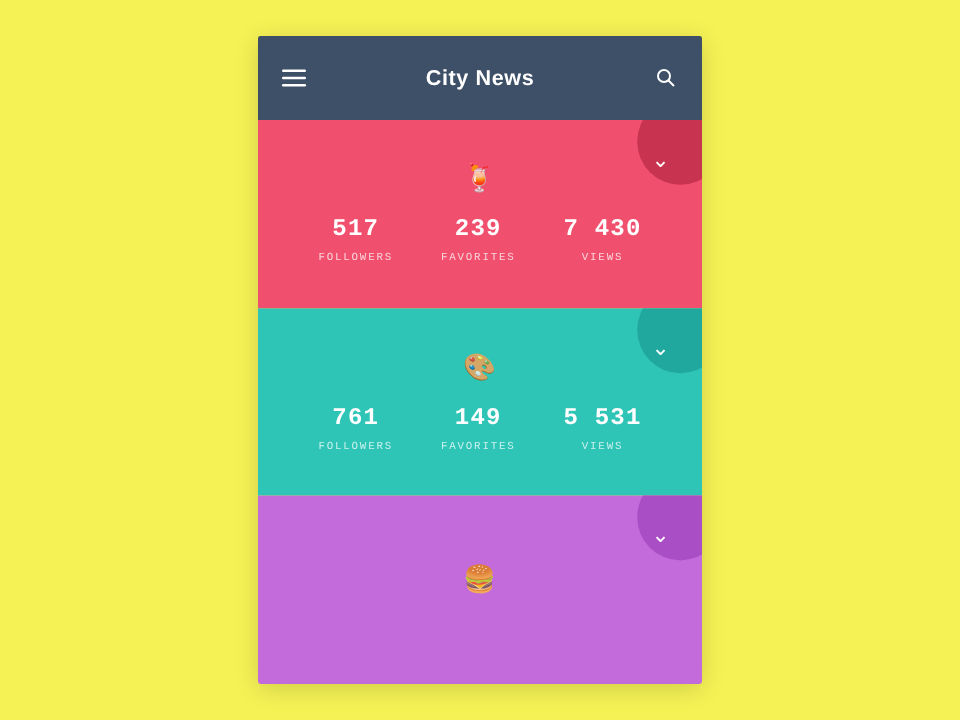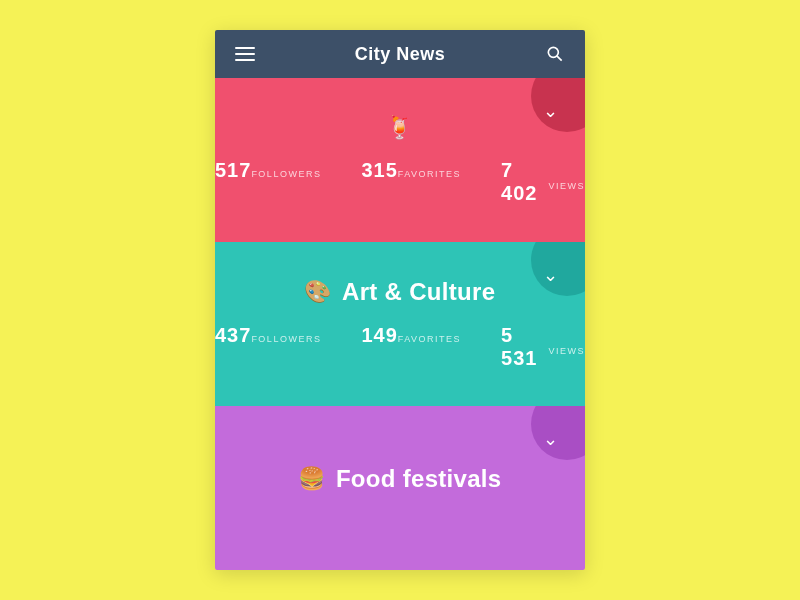--- a/index.html
+++ b/index.html
@@ -22,21 +22,21 @@
       display: flex;
       flex-direction: column;
       overflow: hidden;
       border-radius: 2px;
       box-shadow: 0 4px 20px rgba(0,0,0,0.15);
     }
 
     
     .header {
       background-color: #3d5068;
-      height: 48px;
+      height: 70px;
       display: flex;
       align-items: center;
       justify-content: space-between;
       padding: 0 20px;
       flex-shrink: 0;
     }
 
     .header-title {
       color: white;
       font-size: 18px;
@@ -123,22 +123,23 @@
 
     
     .stats-row {
       display: flex;
       gap: 40px;
       align-items: flex-start;
     }
 
     .stat-item {
       display: flex;
-      flex-direction: row;
-      align-items: center;
+      flex-direction: column;
+      align-items: center;
+      font-family: Liberation Mono, monospace;
     }
 
     .stat-number {
       color: white;
       font-size: 20px;
       font-weight: bold;
       letter-spacing: 1px;
     }
 
     .stat-label {
@@ -198,57 +199,55 @@
     </div>
     <div class="card-title-row">
       <span class="card-icon">🍹</span>
     </div>
     <div class="stats-row">
       <div class="stat-item">
         <span class="stat-number">517</span>
         <span class="stat-label">FOLLOWERS</span>
       </div>
       <div class="stat-item">
-        <span class="stat-number">315</span>
+        <span class="stat-number">239</span>
         <span class="stat-label">FAVORITES</span>
       </div>
       <div class="stat-item">
-        <span class="stat-number">7 402</span>
+        <span class="stat-number">7 430</span>
         <span class="stat-label">VIEWS</span>
       </div>
     </div>
   </div>
 
   <div class="card card-artculture">
     <div class="chevron-circle">
       <span class="chevron">⌄</span>
     </div>
     <div class="card-title-row">
       <span class="card-icon">🎨</span>
-      <span class="card-title">Art &amp; Culture</span>
     </div>
     <div class="stats-row">
       <div class="stat-item">
-        <span class="stat-number">437</span>
+        <span class="stat-number">761</span>
         <span class="stat-label">FOLLOWERS</span>
       </div>
       <div class="stat-item">
         <span class="stat-number">149</span>
         <span class="stat-label">FAVORITES</span>
       </div>
       <div class="stat-item">
         <span class="stat-number">5 531</span>
         <span class="stat-label">VIEWS</span>
       </div>
     </div>
   </div>
 
   <div class="card card-food">
     <div class="chevron-circle">
       <span class="chevron">⌄</span>
     </div>
     <div class="card-title-row">
       <span class="card-icon">🍔</span>
-      <span class="card-title">Food festivals</span>
     </div>
   </div>
 
 </div>
 
 </body></html>

